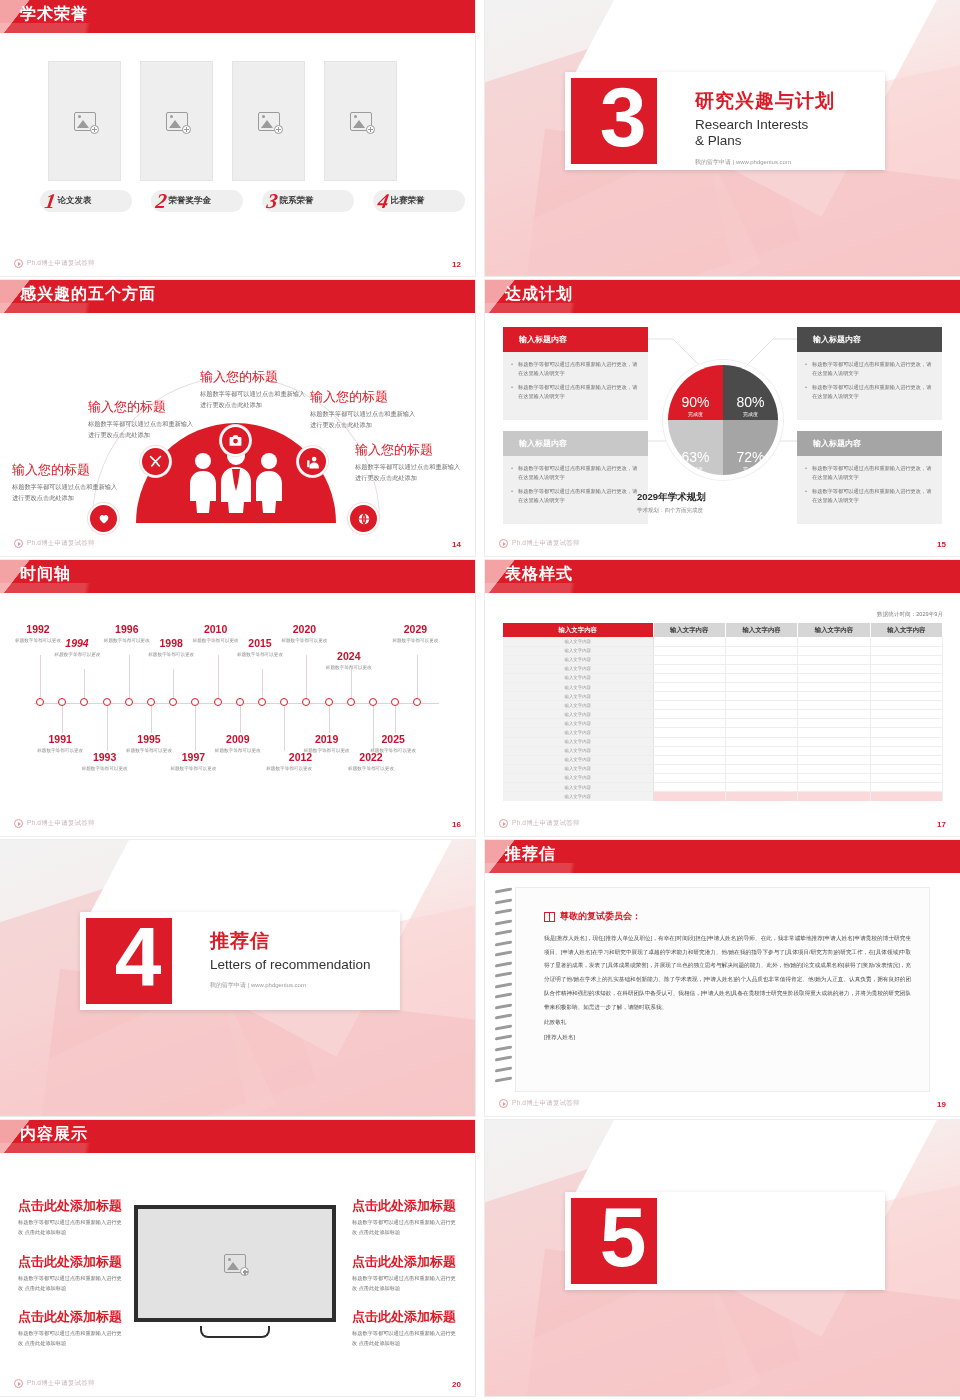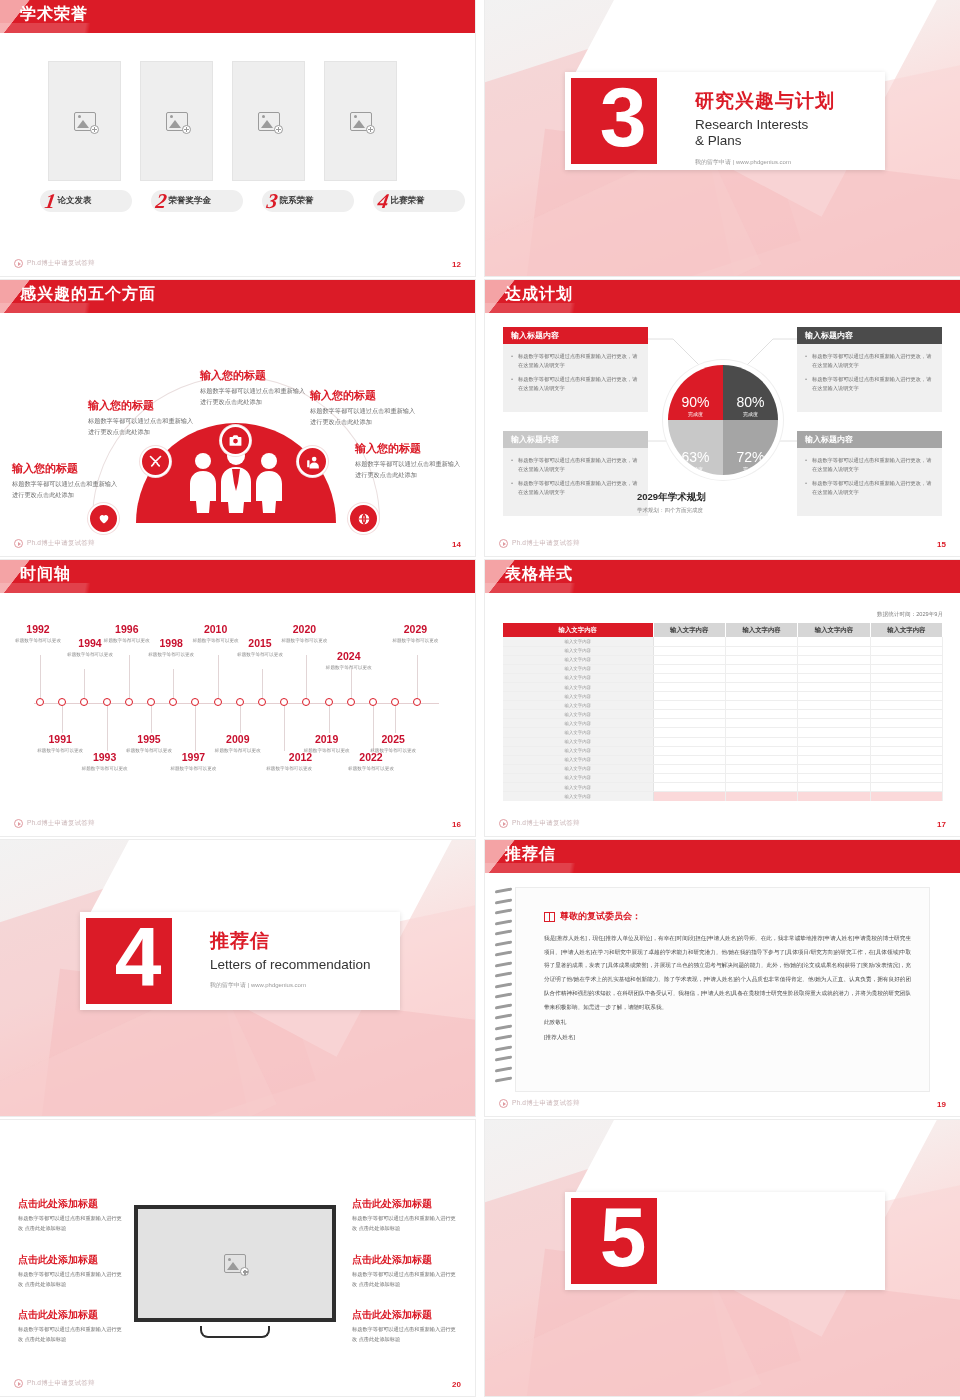--- a/index.html
+++ b/index.html
@@ -80,29 +80,29 @@
           border-radius:100px 100px 0 0; background:#DB1B27; }
   .arc { position:absolute; left:92px; top:63px; width:288px; height:144px;
          border:1px solid #e9dede; border-bottom:none; border-radius:144px 144px 0 0; }
   .people { position:absolute; left:182px; top:136px; width:108px; height:64px; }
   .circ { position:absolute; width:31px; height:31px; border-radius:50%; background:#DB1B27;
           border:2.5px solid #fff; box-shadow:0 0 0 1px #f3dede; display:flex; align-items:center;
           justify-content:center; color:#fff; font-size:14px; }
   .c1 { left:88px; top:190px; } .c2 { left:140px; top:133px; } .c3 { left:220px; top:112px; }
   .c4 { left:297px; top:133px; } .c5 { left:348px; top:190px; }
   .fatx { position:absolute; width:110px; }
-  .fatx h3 { font-size:11px; color:#DB1B27; font-weight:bold; margin-bottom:3px; }
+  .fatx h3 { font-size:13px; color:#DB1B27; font-weight:normal; margin-bottom:3px; }
   .fatx p { font-size:6.2px; color:#6b6b6b; line-height:1.75; }
   .f1 { left:12px; top:148px; } .f2 { left:88px; top:85px; } .f3 { left:200px; top:55px; }
   .f4 { left:310px; top:75px; } .f5 { left:355px; top:128px; }
 
   
   .pl { position:relative; width:475px; height:243px; }
   .pbox { position:absolute; width:145px; }
-  .pbox .ph { height:17px; display:flex; align-items:center; padding-left:8px; font-size:8px;
+  .pbox .ph { height:25px; display:flex; align-items:center; padding-left:16px; font-size:8px;
               font-weight:bold; color:#fff; }
   .pbox ul { background:#f0f0f0; padding:8px 8px 8px 8px; list-style:none; min-height:68px;}
   .pbox li { font-size:5.2px; color:#6d6d6d; line-height:1.72; margin-bottom:5px; padding-left:7px;
              position:relative; }
   .pbox li::before { content:"•"; position:absolute; left:0; top:-1px; color:#9a9a9a; font-size:6px;}
   .b1 { left:18px; top:14px; } .b2 { left:312px; top:14px; }
   .b3 { left:18px; top:118px; } .b4 { left:312px; top:118px; }
   .pie { position:absolute; left:183px; top:52px; width:110px; height:110px; border-radius:50%;
          overflow:hidden; box-shadow:0 0 0 5px #fff, 0 0 0 6px #efefef; }
   .q { position:absolute; width:55px; height:55px; display:flex; flex-direction:column;
@@ -152,21 +152,21 @@
   .ltr p { font-size:5.6px; color:#4a4a4a; line-height:2.45; text-align:justify; }
   .ltr p.sign { line-height:2.2; margin-top:2px; }
 
   
   .cd { position:relative; width:475px; height:243px; }
   .tv { position:absolute; left:134px; top:52px; width:202px; height:117px; background:#e2e2e2;
         border:4px solid #2e2e2e; display:flex; align-items:center; justify-content:center; }
   .tvstand { position:absolute; left:200px; top:173px; width:70px; height:12px;
              border:2px solid #2e2e2e; border-top:none; border-radius:0 0 8px 8px; }
   .cdtx { position:absolute; width:108px; }
-  .cdtx h3 { font-size:10px; color:#DB1B27; font-weight:bold; }
+  .cdtx h3 { font-size:13px; color:#DB1B27; font-weight:bold; }
   .cdtx p { font-size:5.2px; color:#6f6f6f; line-height:1.85; margin-top:3px; }
   .l1 { left:18px; top:44px;} .l2 { left:18px; top:100px;} .l3 { left:18px; top:155px;}
   .r1 { left:352px; top:44px;} .r2 { left:352px; top:100px;} .r3 { left:352px; top:155px;}
 </style>
 </head>
 <body>
 
 <div class="deck">
 
   <div class="slide">
@@ -426,21 +426,21 @@
             <div class="node" style="left: 369px;"></div>
             <div class="node" style="left: 391.2px;"></div>
             <div class="node" style="left: 413.4px;"></div>
           </div>
         <div id="tl-above">
             <div class="ti" style="left: 8px; top: 30px;">
               <b>1992</b>
               <p>标题数字等都可以更改</p>
             </div>
             <div class="vline" style="left: 40px; top: 62px; height: 43px;"></div>
-            <div class="ti" style="left: 60px; top: 44px;">
+            <div class="ti" style="left: 47px; top: 44px; font-style: italic;">
               <b>1994</b>
               <p>标题数字等都可以更改</p>
             </div>
             <div class="vline" style="left: 84.4px; top: 76px; height: 29px;"></div>
             <div class="ti" style="left: 96.8px; top: 30px;">
               <b>1996</b>
               <p>标题数字等都可以更改</p>
             </div>
             <div class="vline" style="left: 128.8px; top: 62px; height: 43px;"></div>
             <div class="ti" style="left: 141.2px; top: 44px;">
@@ -745,20 +745,23 @@
       </div>
     </div>
     <div class="foot">
       <span class="ring"></span>
       <span>Ph.d博士申请复试答辩</span>
     </div>
     <div class="pgno">19</div>
   </div>
 
   <div class="slide">
+    <div class="hdr">
+      <h1>内容展示</h1>
+    </div>
     <div class="body">
       <div class="cd">
         <div class="tv">
           <span class="imgico">
               <em></em>
             </span>
         </div>
         <div class="tvstand"></div>
 
         <div class="cdtx l1">

